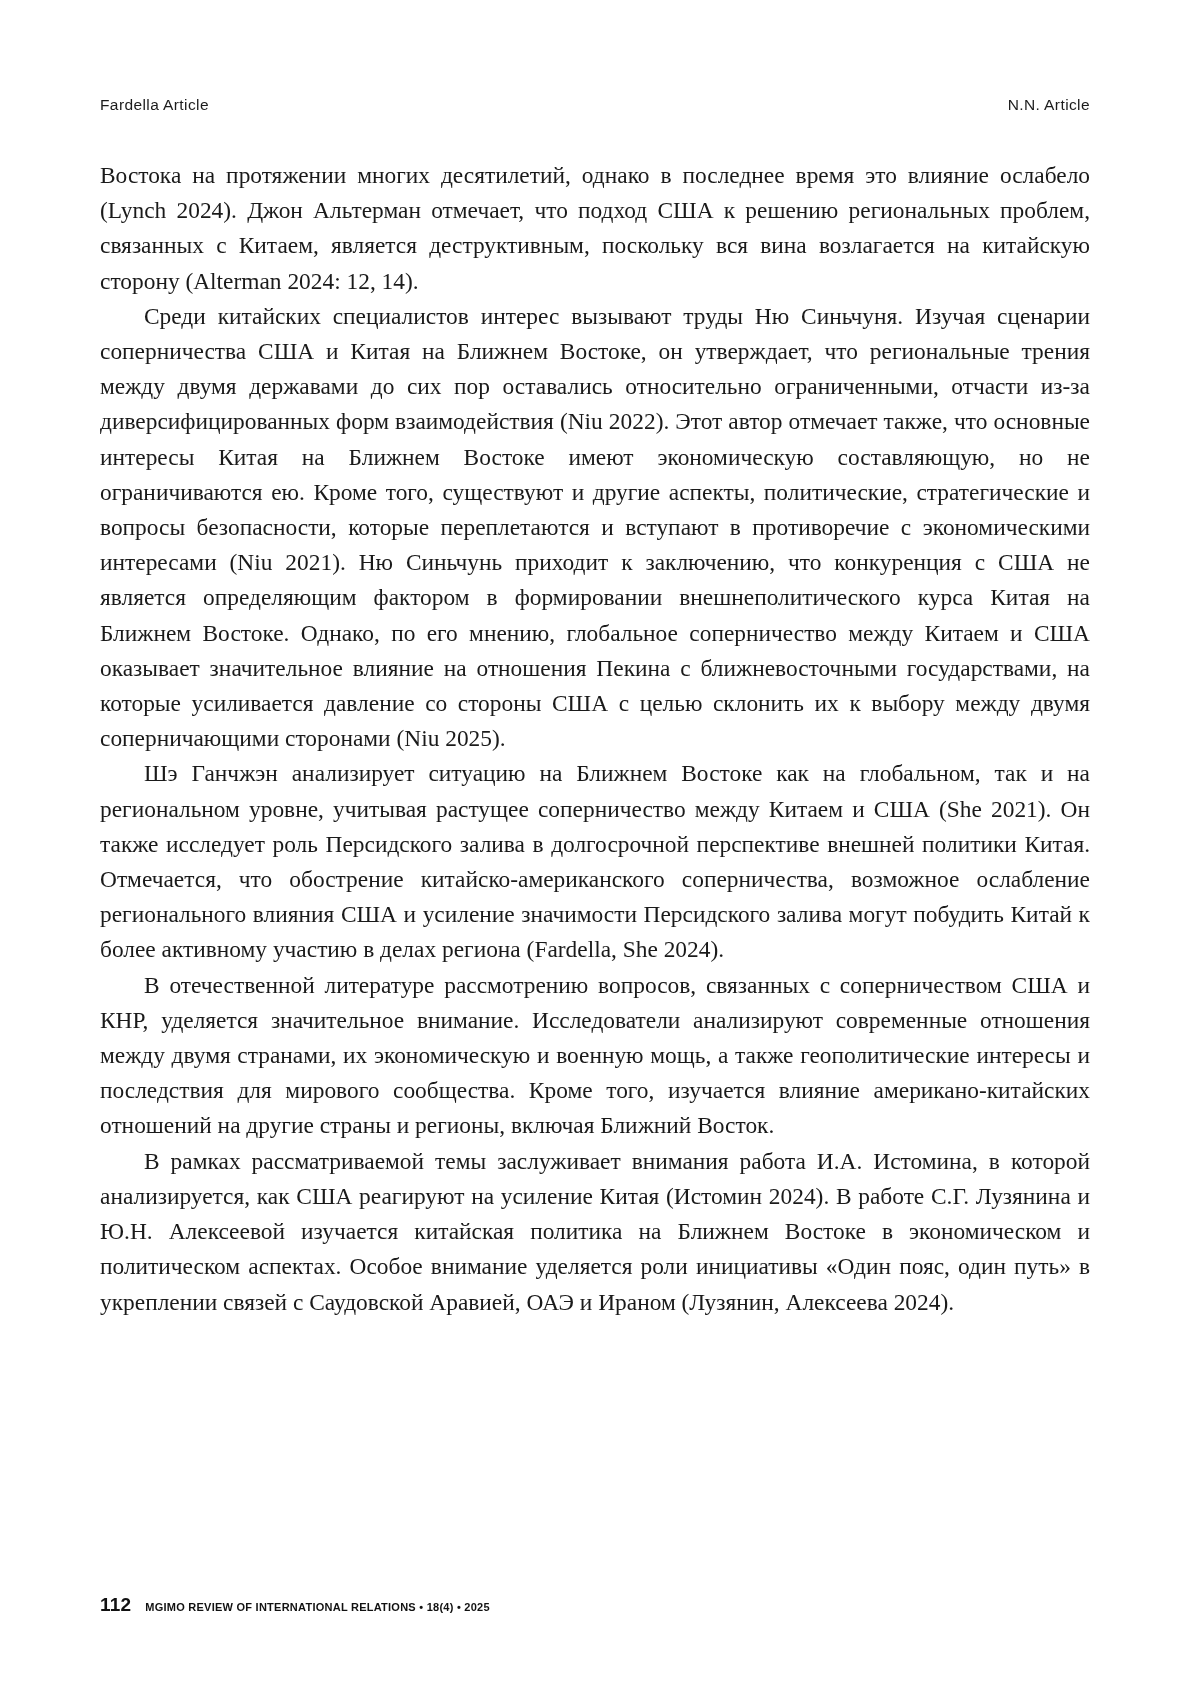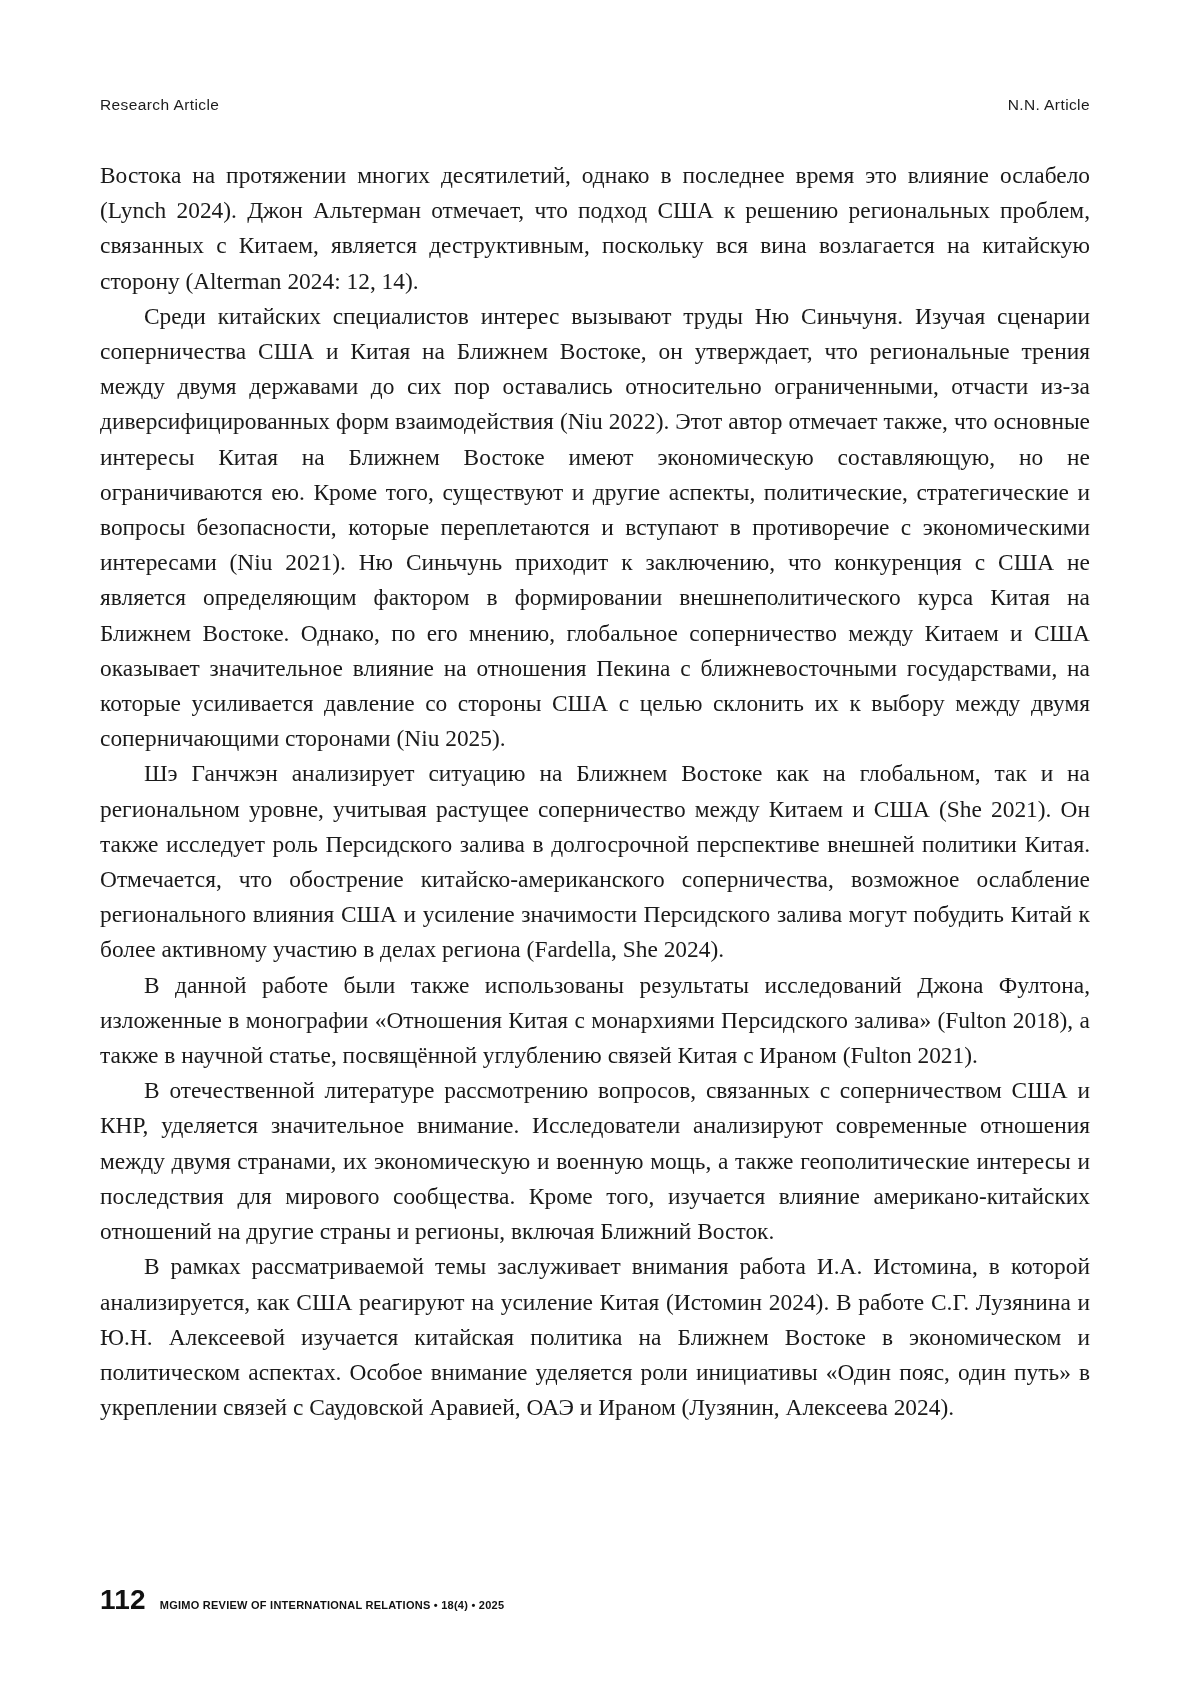--- a/index.html
+++ b/index.html
@@ -58,49 +58,48 @@
     left: 100px;
     bottom: 88px;
     width: 990px;
     display: flex;
     align-items: baseline;
     gap: 14px;
   }
   .footer .page-number {
     font-family: "Liberation Sans", sans-serif;
     font-weight: bold;
-    font-size: 28px;
+    font-size: 19px;
     color: #111111;
     letter-spacing: 0.2px;
   }
   .footer .journal-line {
     font-family: "Liberation Sans", sans-serif;
     font-weight: bold;
     font-size: 11px;
     letter-spacing: 0.25px;
     color: #111111;
   }
 </style>
 </head>
 <body>
 
 <div class="page">
 
   <div class="content">
 
     <div class="running-head">
-      <span class="left">Research Article</span>
+      <span class="left">Fardella Article</span>
       <span class="right">N.N. Article</span>
     </div>
 
     <div class="body-text">
       <p class="noindent">Востока на протяжении многих десятилетий, однако в последнее время это влияние ослабело (Lynch 2024). Джон Альтерман отмечает, что подход США к решению региональных проблем, связанных с Китаем, является деструктивным, поскольку вся вина возлагается на китайскую сторону (Alterman 2024: 12, 14).</p>
       <p>Среди китайских специалистов интерес вызывают труды Ню Синьчуня. Изучая сценарии соперничества США и Китая на Ближнем Востоке, он утверждает, что региональные трения между двумя державами до сих пор оставались относительно ограниченными, отчасти из-за диверсифицированных форм взаимодействия (Niu 2022). Этот автор отмечает также, что основные интересы Китая на Ближнем Востоке имеют экономическую составляющую, но не ограничиваются ею. Кроме того, существуют и другие аспекты, политические, стратегические и вопросы безопасности, которые переплетаются и вступают в противоречие с экономическими интересами (Niu 2021). Ню Синьчунь приходит к заключению, что конкуренция с США не является определяющим фактором в формировании внешнеполитического курса Китая на Ближнем Востоке. Однако, по его мнению, глобальное соперничество между Китаем и США оказывает значительное влияние на отношения Пекина с ближневосточными государствами, на которые усиливается давление со стороны США с целью склонить их к выбору между двумя соперничающими сторонами (Niu 2025).</p>
       <p>Шэ Ганчжэн анализирует ситуацию на Ближнем Востоке как на глобальном, так и на региональном уровне, учитывая растущее соперничество между Китаем и США (She 2021). Он также исследует роль Персидского залива в долгосрочной перспективе внешней политики Китая. Отмечается, что обострение китайско-американского соперничества, возможное ослабление регионального влияния США и усиление значимости Персидского залива могут побудить Китай к более активному участию в делах региона (Fardella, She 2024).</p>
-      <p>В данной работе были также использованы результаты исследований Джона Фултона, изложенные в монографии «Отношения Китая с монархиями Персидского залива» (Fulton 2018), а также в научной статье, посвящённой углублению связей Китая с Ираном (Fulton 2021).</p>
       <p>В отечественной литературе рассмотрению вопросов, связанных с соперничеством США и КНР, уделяется значительное внимание. Исследователи анализируют современные отношения между двумя странами, их экономическую и военную мощь, а также геополитические интересы и последствия для мирового сообщества. Кроме того, изучается влияние американо-китайских отношений на другие страны и регионы, включая Ближний Восток.</p>
       <p>В рамках рассматриваемой темы заслуживает внимания работа И.А. Истомина, в которой анализируется, как США реагируют на усиление Китая (Истомин 2024). В работе С.Г. Лузянина и Ю.Н. Алексеевой изучается китайская политика на Ближнем Востоке в экономическом и политическом аспектах. Особое внимание уделяется роли инициативы «Один пояс, один путь» в укреплении связей с Саудовской Аравией, ОАЭ и Ираном (Лузянин, Алексеева 2024).</p>
     </div>
 
   </div>
 
   <div class="footer">
     <span class="page-number">112</span>
     <span class="journal-line">MGIMO REVIEW OF INTERNATIONAL RELATIONS • 18(4) • 2025</span>
   </div>

